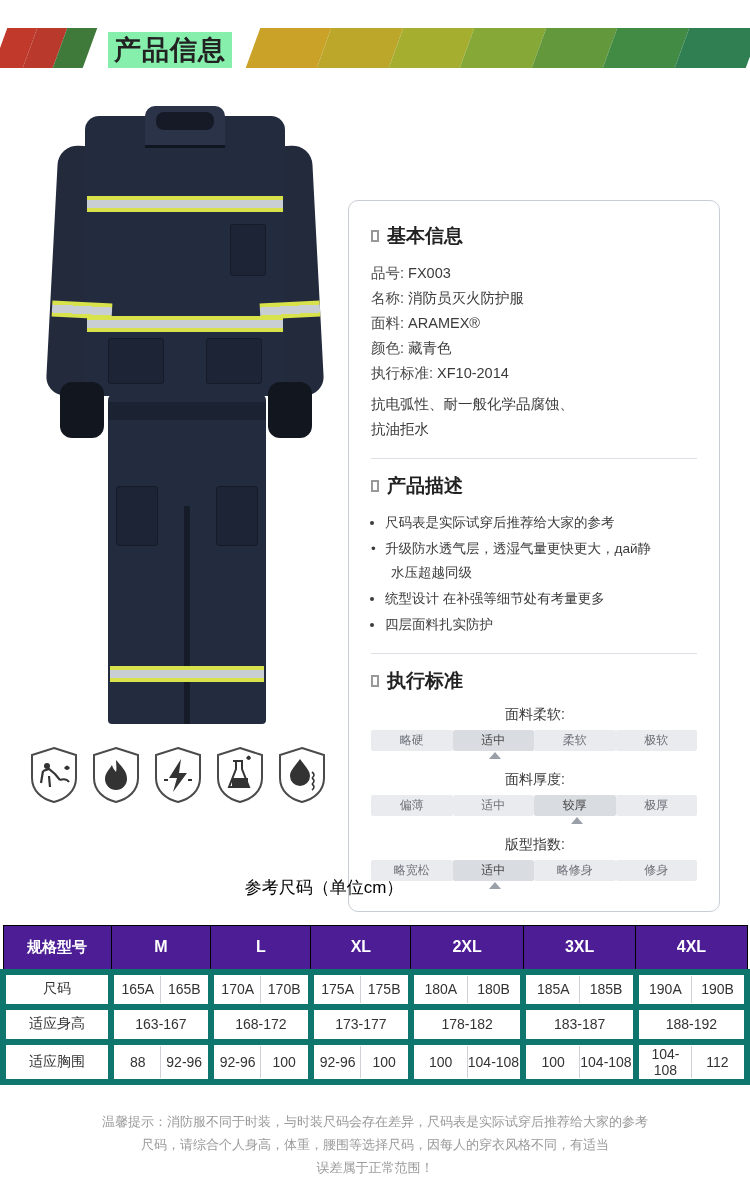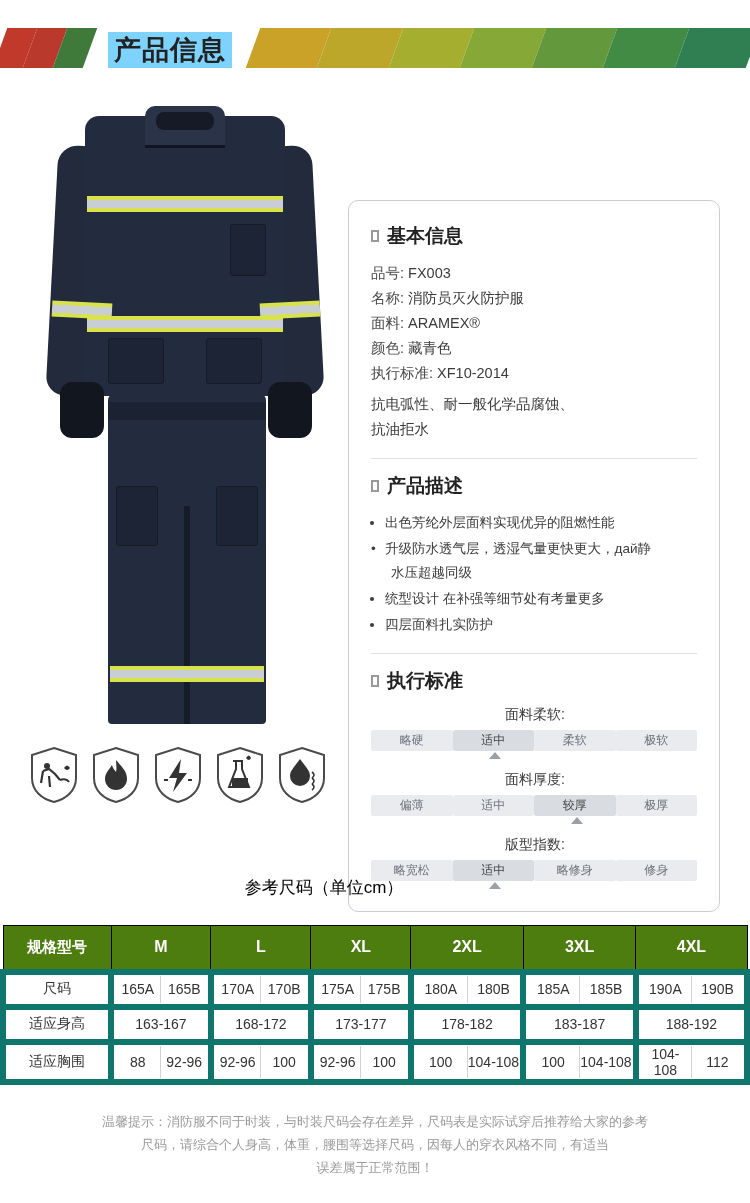--- a/index.html
+++ b/index.html
@@ -38,21 +38,21 @@
   .header-stripes-right span { flex: 1; height: 100%; }
   .header-title {
     position: absolute;
     left: 108px;
     top: 32px;
     font-size: 27px;
     font-weight: bold;
     color: #222;
     letter-spacing: 1px;
     z-index: 3;
-    background: #7dd3fc;
+    background: #86efac;
     padding: 0 6px;
   }
 
   
   .product-area {
     position: relative;
     width: 750px;
     height: 760px;
   }
   .suit-wrap {
@@ -267,21 +267,21 @@
     width: 750px;
     border-collapse: collapse;
     font-size: 14px;
   }
   table.size th, table.size td {
     border: 6px solid #0f766e;
     text-align: center;
     color: #333;
   }
   table.size thead th {
-    background: #4d7c0f;
+    background: #4c1d95;
     color: #fff;
     font-weight: bold;
     height: 46px;
     border: 1px solid #000;
     font-size: 16px;
   }
   table.size thead th:first-child { font-size: 15px; }
   table.size tbody td { height: 35px; }
   table.size tbody td.rowhead { font-weight: normal; }
   .dual { display: flex; width: 100%; height: 100%; }
@@ -409,21 +409,21 @@
       <div>抗油拒水</div>
     </div>
 
     <div class="divider"></div>
 
     <div class="sec-title">
       <span class="marker"></span>
       <span>产品描述</span>
     </div>
     <ul class="desc">
-      <li>出色芳纶外层面料实现优异的阻燃性能</li>
+      <li>尺码表是实际试穿后推荐给大家的参考</li>
       <li style="list-style:none;margin-left:-14px;">
         <span style="display:inline-block;width:14px;">•</span><span>升级防水透气层，透湿气量更快更大，дай静</span><br>
         <span style="display:inline-block;margin-left:20px;">水压超越同级</span>
       </li>
       <li>统型设计 在补强等细节处有考量更多</li>
       <li>四层面料扎实防护</li>
     </ul>
 
     <div class="divider"></div>
 

